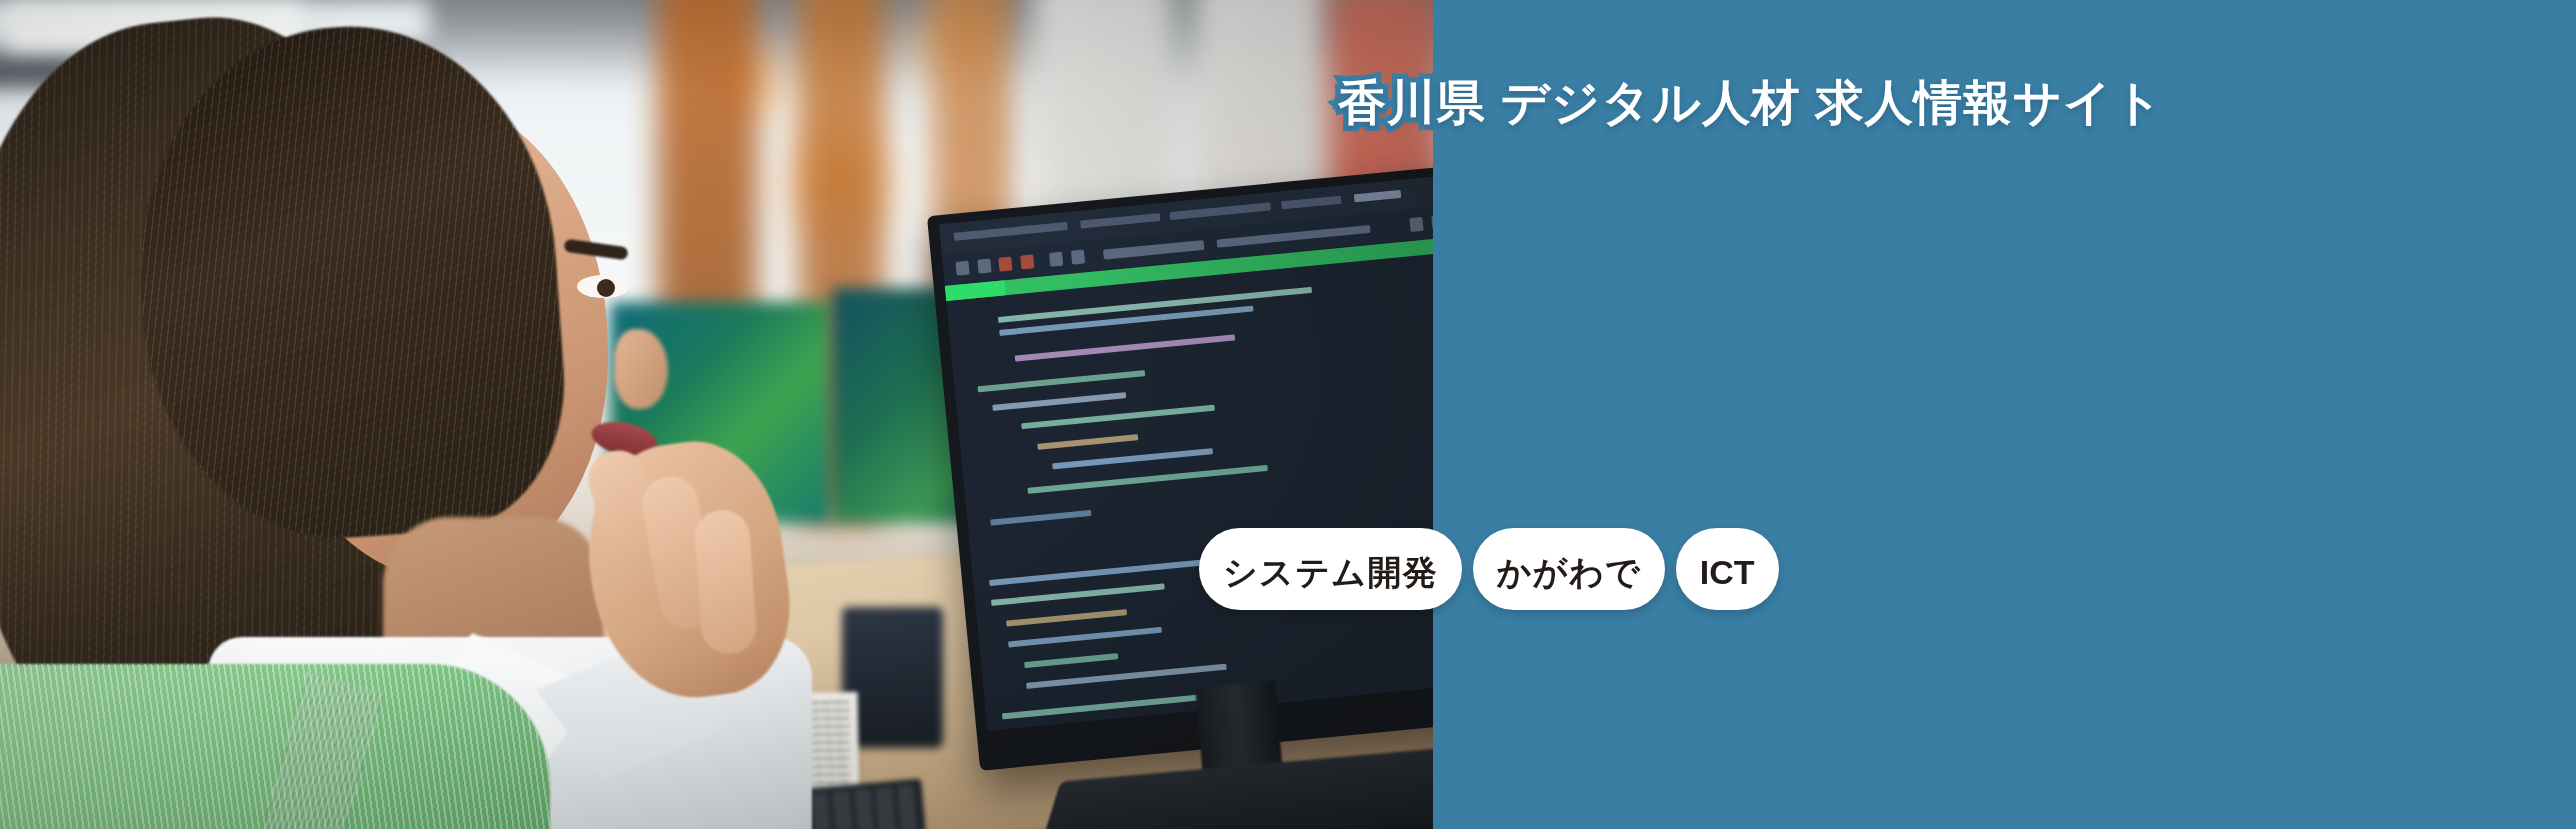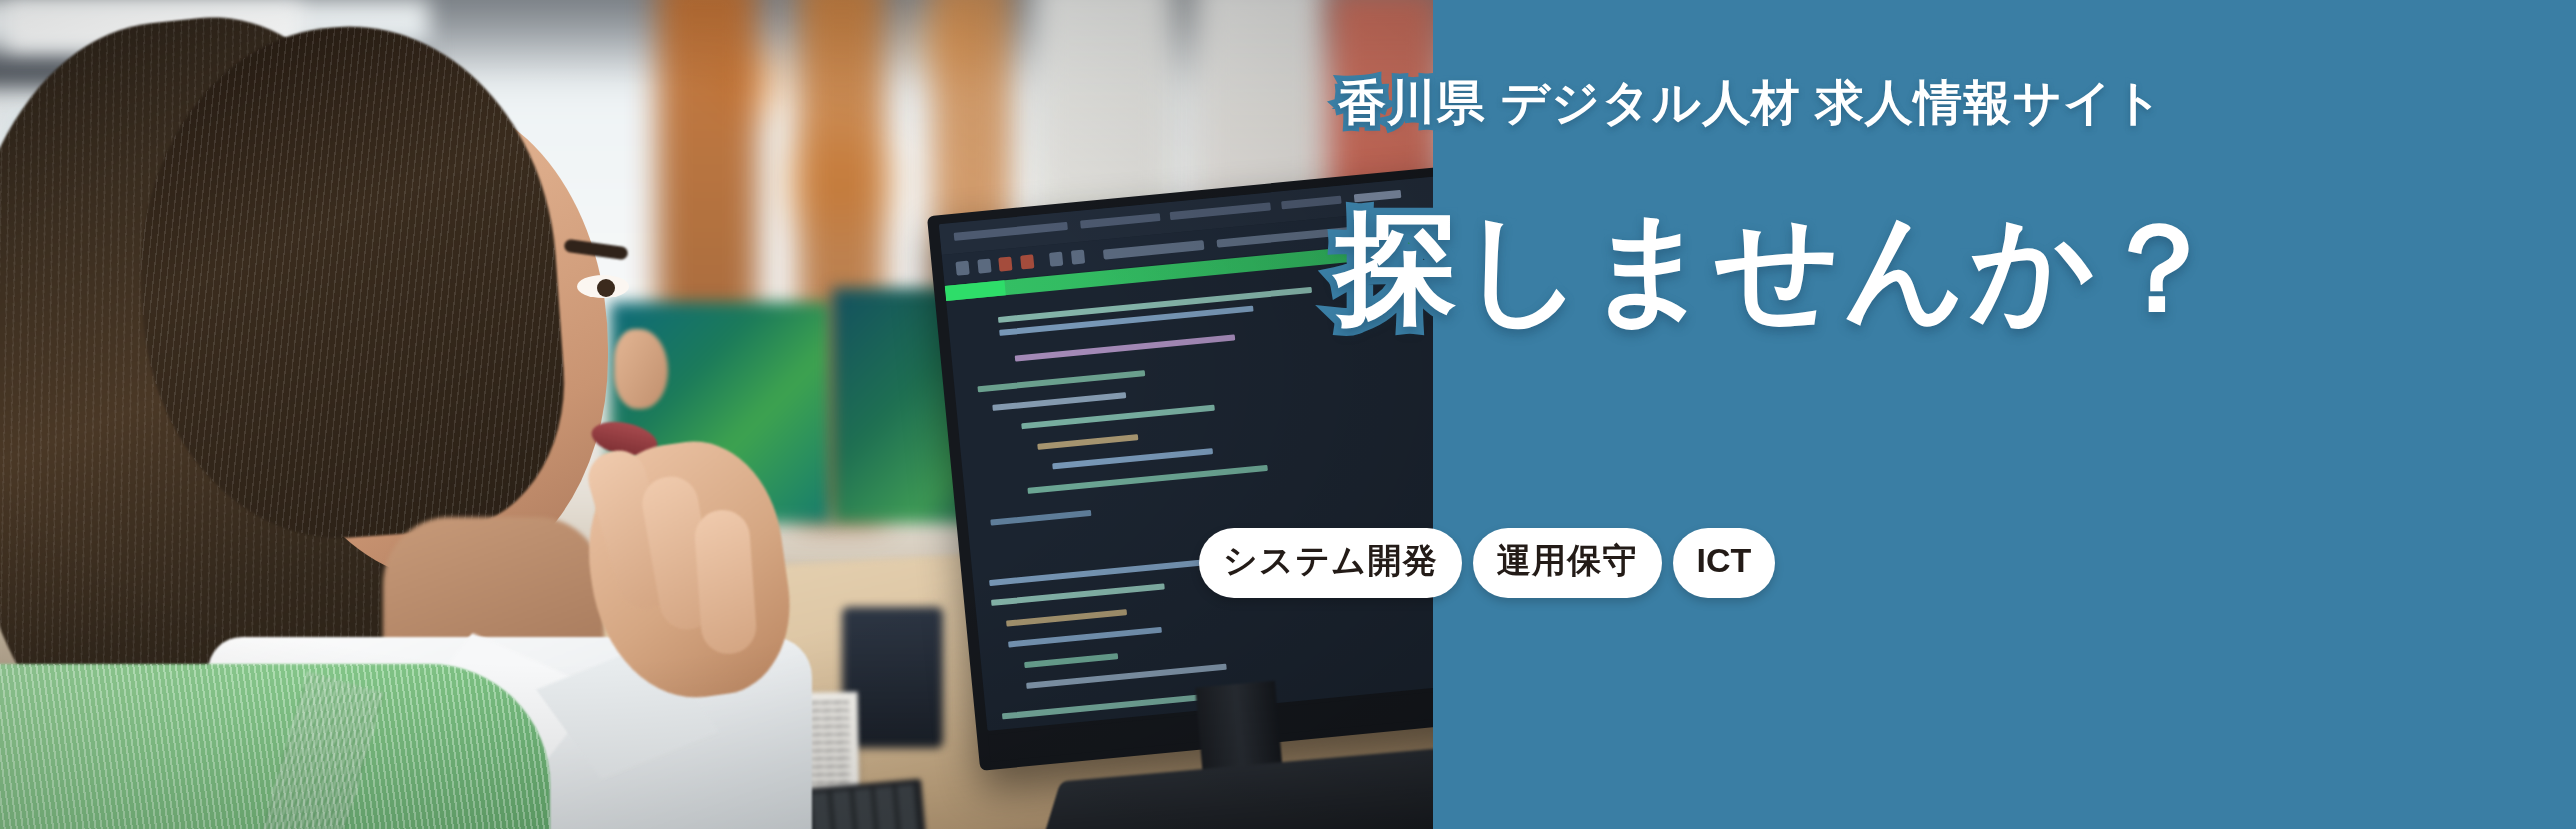--- a/index.html
+++ b/index.html
@@ -149,21 +149,21 @@
   .hl-line{color:#ffffff;font-weight:700;line-height:1;white-space:nowrap;
     -webkit-text-stroke:14.8px #3a7ea4;paint-order:stroke fill;
     text-shadow:0 5.4px 10.7px rgba(18,55,80,.35);}
   .hl-1{font-size:101px;letter-spacing:6.7px;text-align:center;padding-right:101px;}
   .hl-2{font-size:122px;letter-spacing:2.7px;margin-top:25.5px;}
 
   .pills{position:absolute;left:1199px;top:528px;display:flex;align-items:center;gap:10.7px;}
   .pill{
     background:#ffffff;border-radius:670px;color:#231b17;
     font-weight:700;font-size:34px;line-height:1;
-    padding:16px 24px 23px;white-space:nowrap;
+    padding:28px 24px 23px;white-space:nowrap;
     box-shadow:0 4px 9.4px rgba(0,0,0,.18);
     display:flex;align-items:center;justify-content:center;height:31px;
   }
   .pill.jp{letter-spacing:1.3px;}
 </style>
 </head>
 <body>
 
 <div class="hero">
 
@@ -280,24 +280,23 @@
     <div class="vignette"></div>
   </div>
 
   <div class="panel"></div>
 
   <div class="content">
 
     <div class="tagline">香川県 デジタル人材 求人情報サイト</div>
 
     <div class="headline">
-      <div class="hl-line hl-2">探しませんか？</div>
     </div>
 
     <div class="pills">
       <div class="pill jp">システム開発</div>
-      <div class="pill jp">運用保守</div>
+      <div class="pill jp">かがわで</div>
       <div class="pill">ICT</div>
     </div>
 
   </div>
 </div>
 
 
 </body></html>

